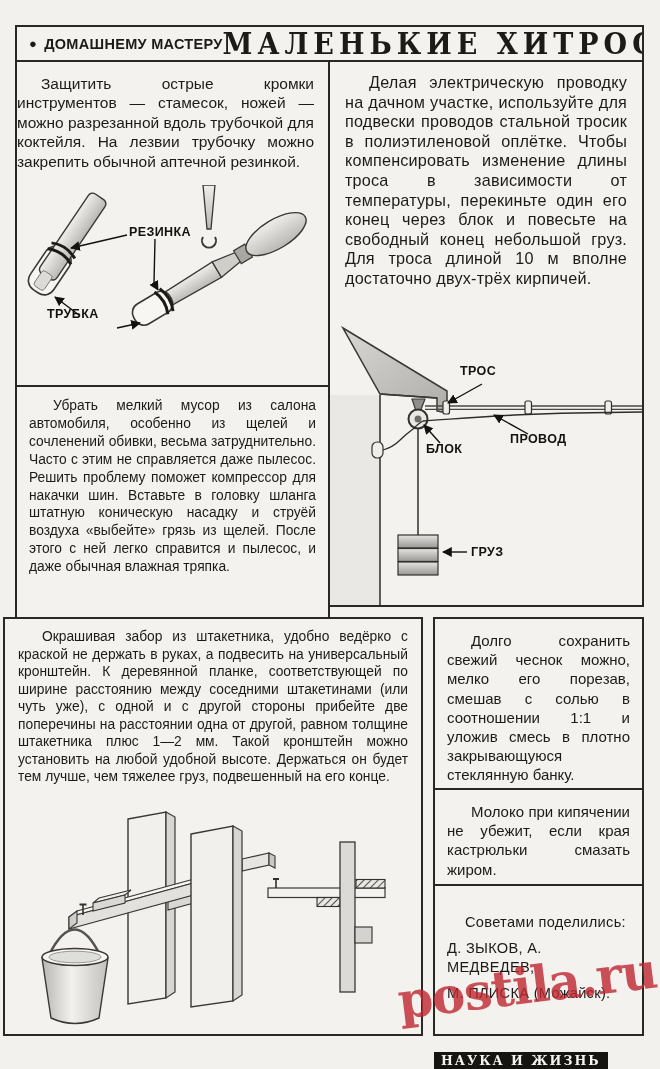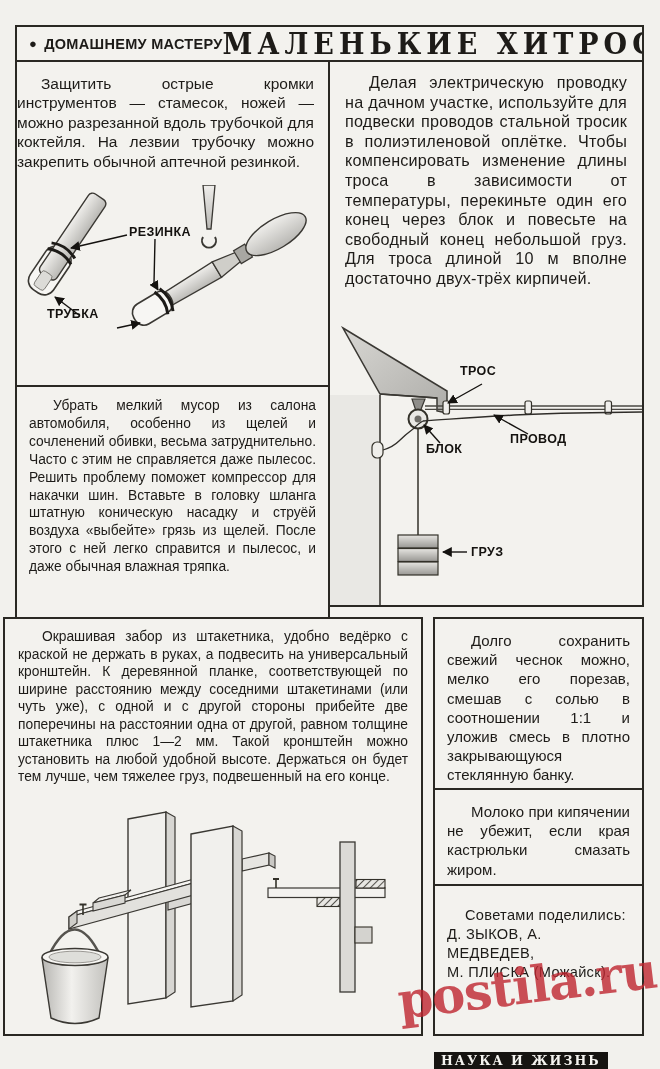--- a/index.html
+++ b/index.html
@@ -28,21 +28,21 @@
     transform:scaleY(1.08); white-space:nowrap;
   }
   
   .illus{position:absolute; z-index:1;}
   .illabel{
     position:absolute; font-weight:bold; font-size:12.5px; letter-spacing:.4px;
     color:#14120f; white-space:nowrap; z-index:2;
   }
   .para{position:relative; z-index:2;}
   
-  .credits-line{font-size:14.6px; line-height:19px; letter-spacing:.3px;}
+  .credits-line{font-size:14.6px; line-height:19px; letter-spacing:.3px;margin-top:7px;}
   .credits-intro{text-indent:18px;}
   
   .badge{position:absolute; z-index:4; width:200px;}
   .badge-top{
     display:inline-block; background:#161411; color:#f5f4f0;
     font-family:"DejaVu Serif","Liberation Serif",serif; font-weight:bold;
     font-size:12.5px; letter-spacing:2px; padding:2px 7px 1px 7px; line-height:1.1;
     white-space:nowrap;
   }
   .badge-bottom{

